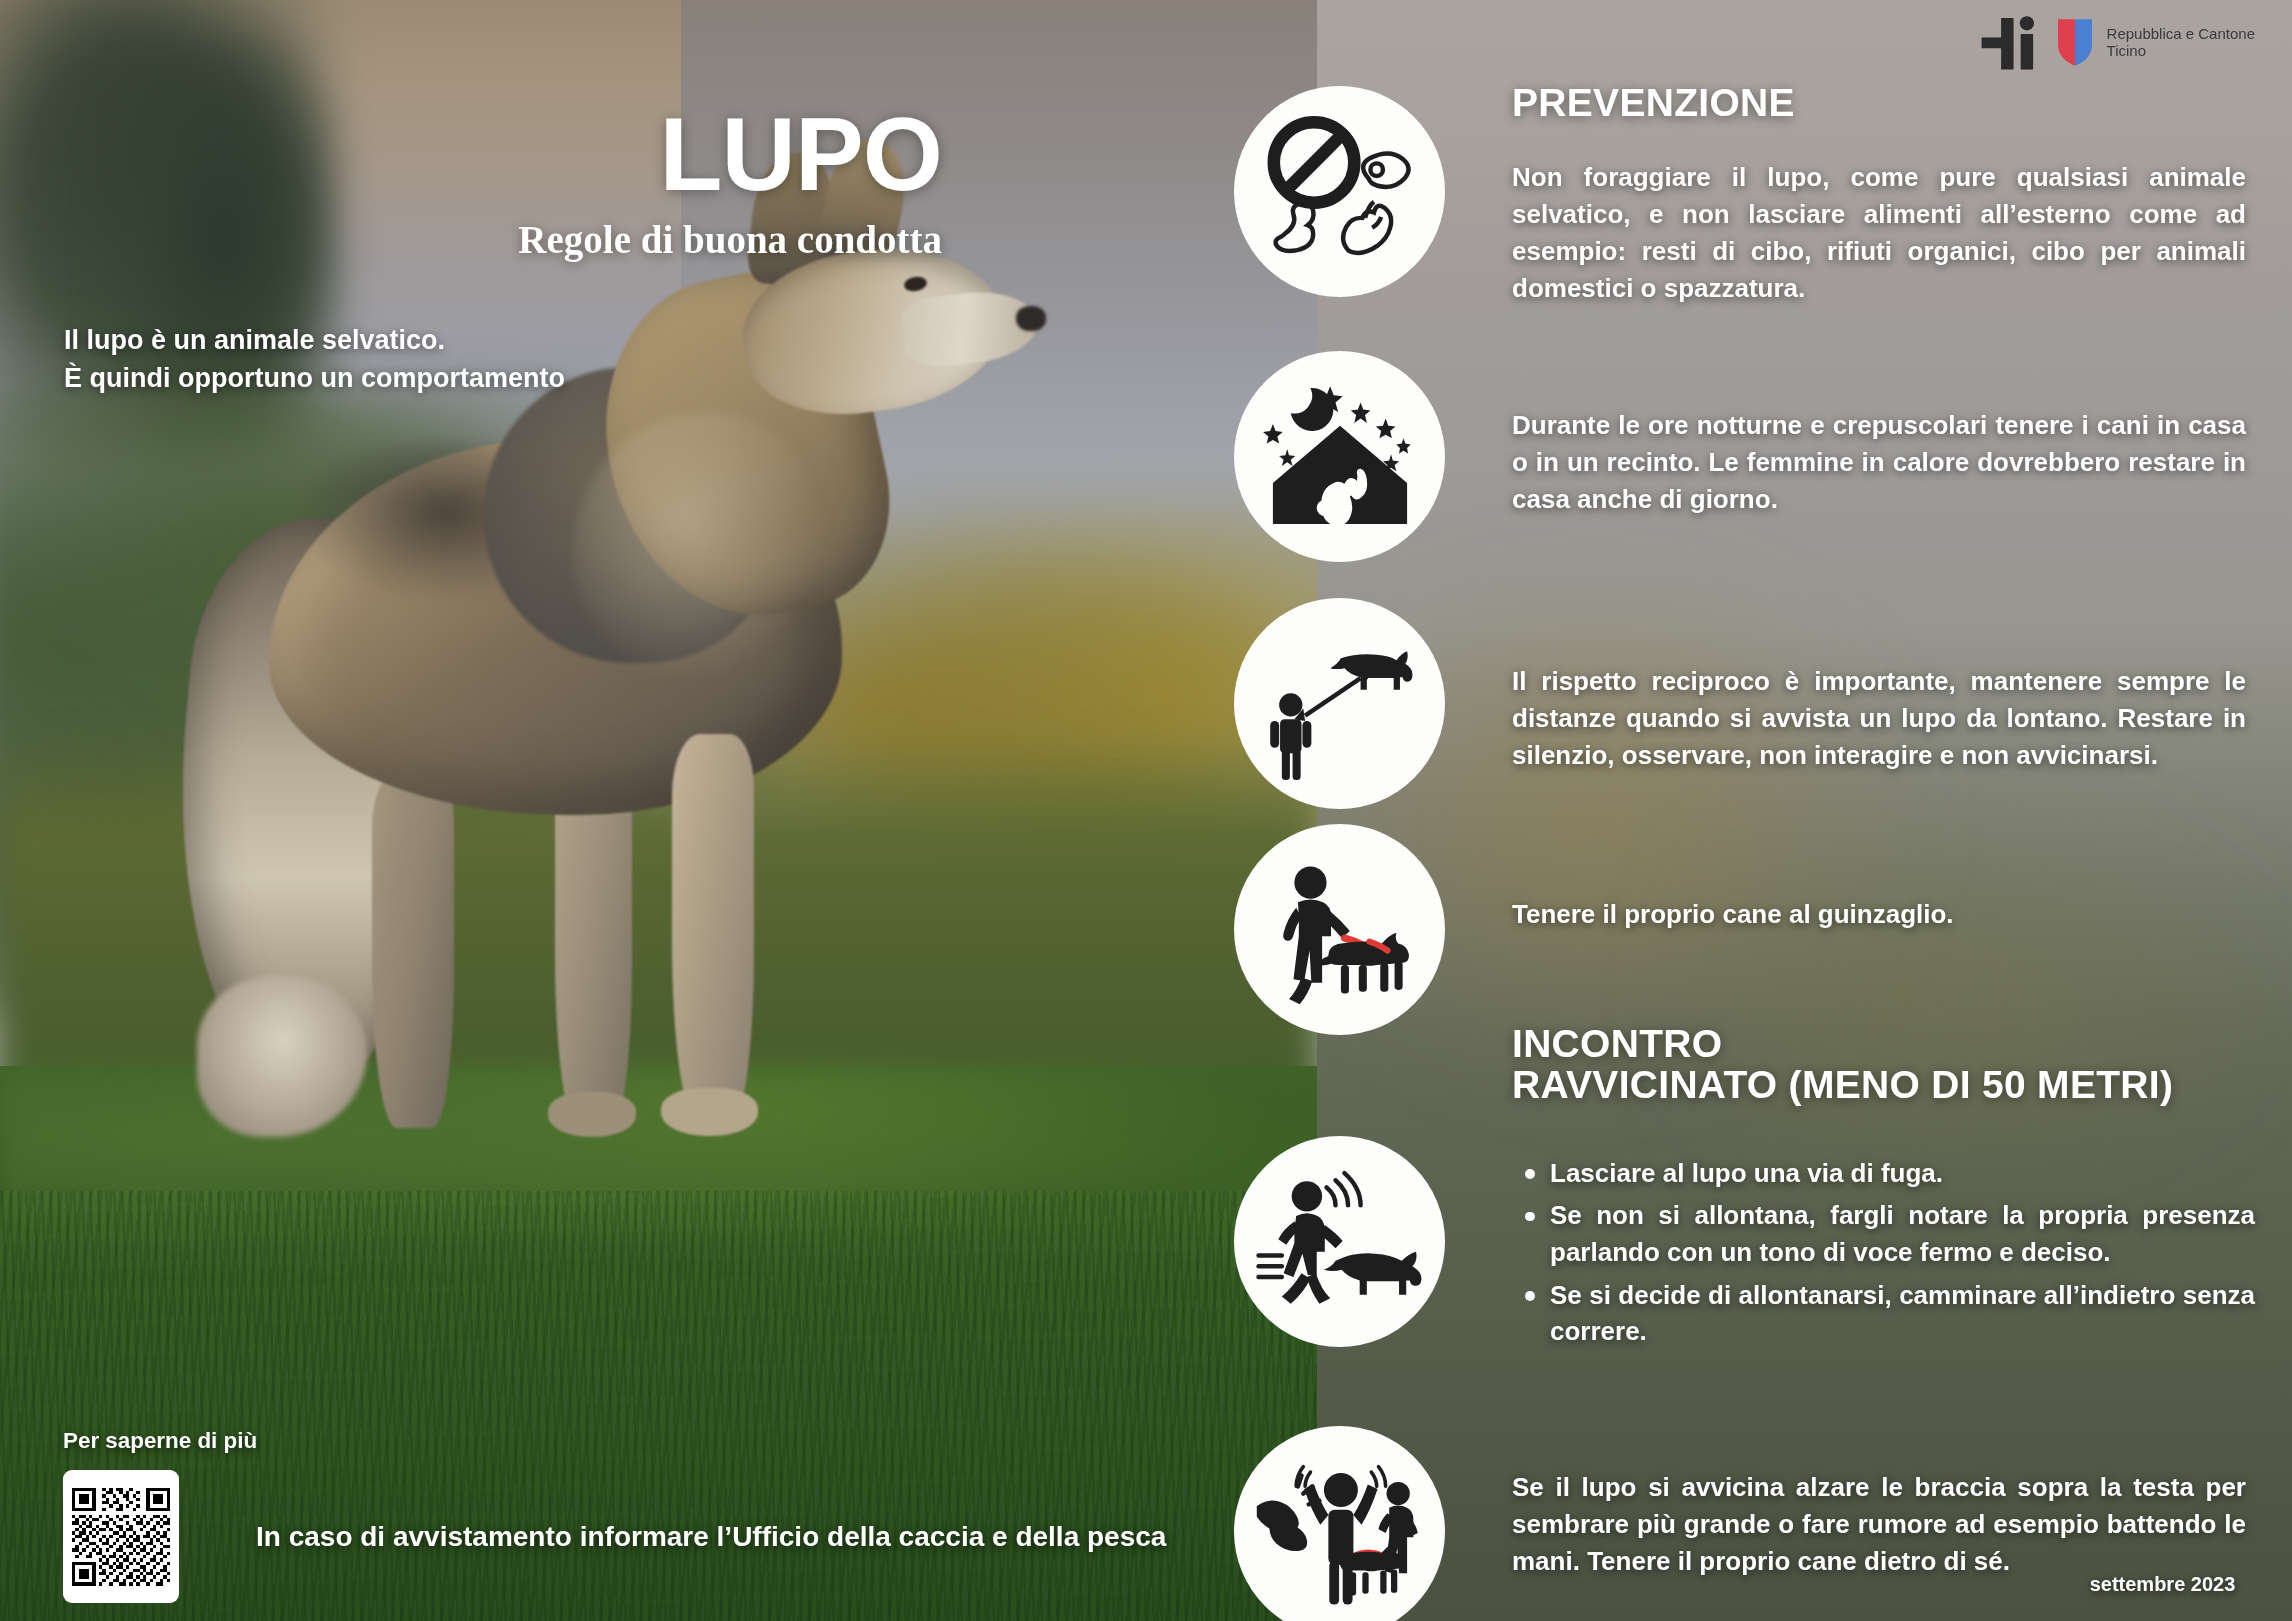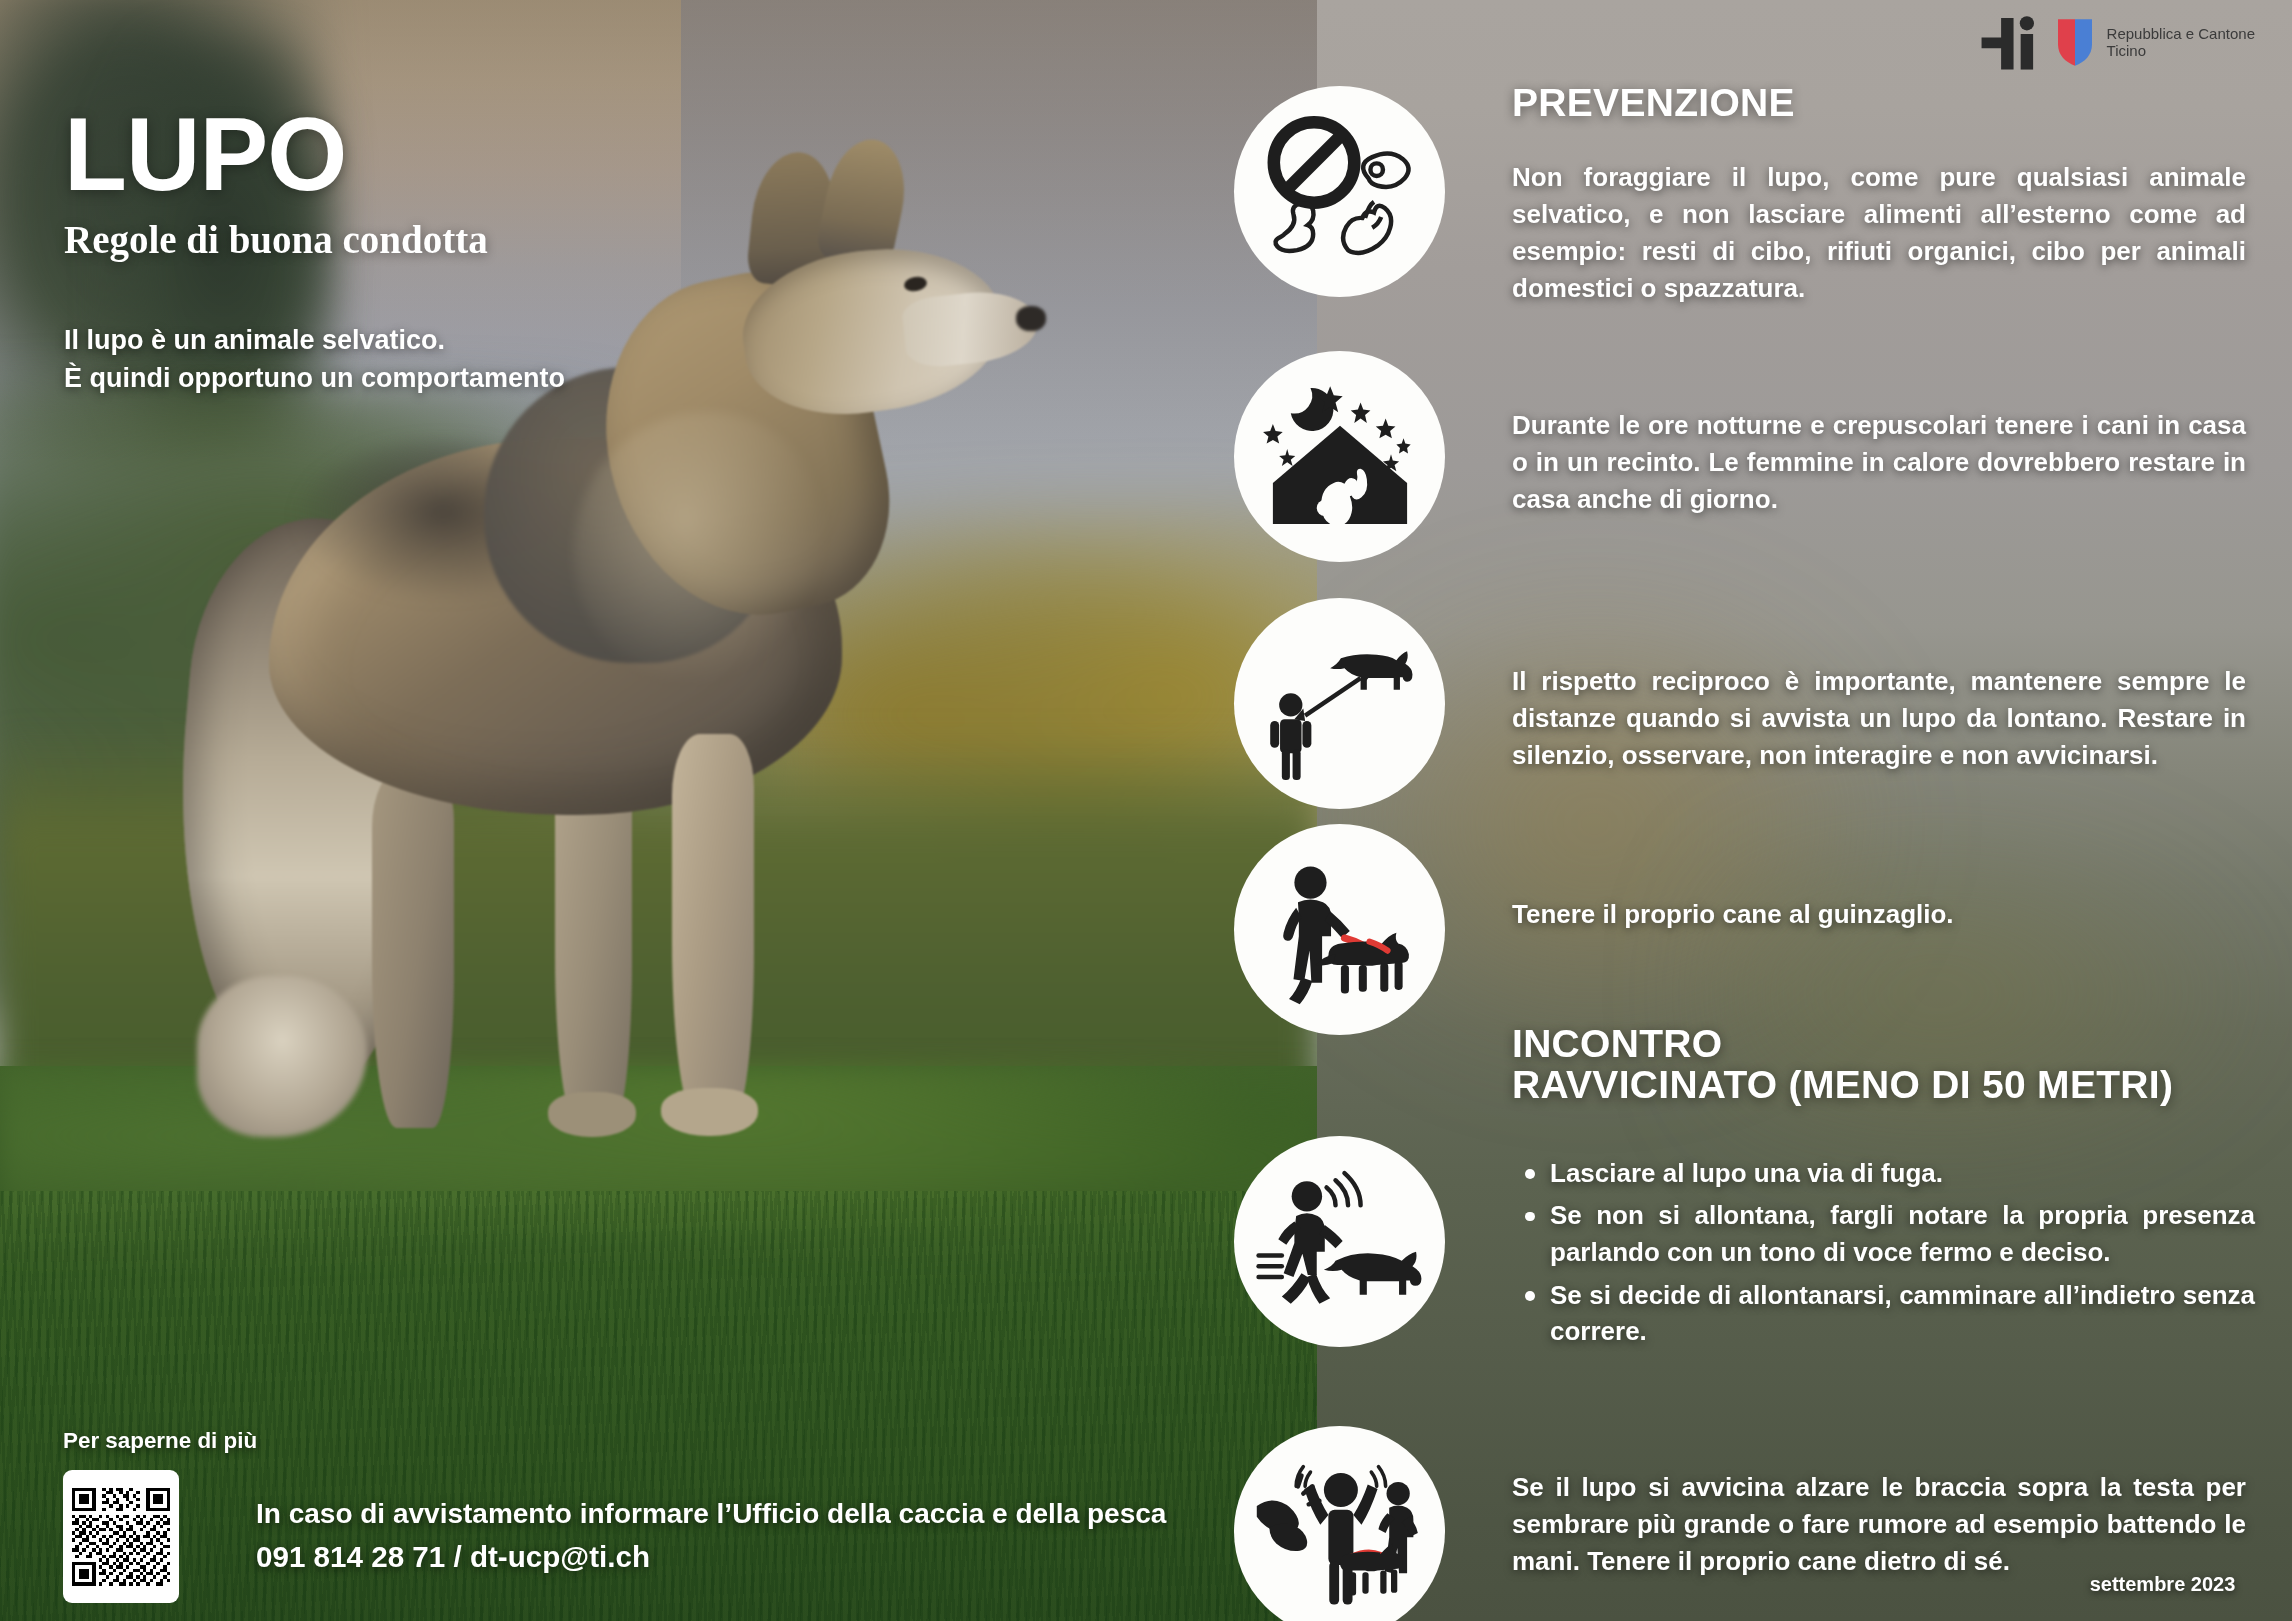--- a/index.html
+++ b/index.html
@@ -187,21 +187,21 @@
     filter:blur(2.7px);
   }
   .w-backdark{
     left:107px;top:296px;width:296px;height:161px;border-radius:50%;
     background:radial-gradient(ellipse at 50% 45%, rgba(58,54,50,.85), rgba(58,54,50,0) 72%);
     filter:blur(8px);
   }
   .wolf-soft{filter:blur(1.1px);}
 
   
-  .title-block{position:absolute;left:64px;top:106px;width:878px;z-index:12;}
+  .title-block{position:absolute;left:64px;top:106px;width:878px;z-index:12;text-align:right;}
   .title-main{
     font-size:103px;line-height:.96;font-weight:bold;color:#fff;letter-spacing:-0.9px;
     margin:0;text-shadow:0 1.8px 12.5px rgba(0,0,0,.35);
   }
   .title-sub{
     font-size:39px;line-height:1.1;font-weight:bold;color:#fff;margin:14.3px 0 0 0;
     text-shadow:0 1.8px 10.7px rgba(0,0,0,.4);
     font-family:Liberation Serif, serif;
   }
   .intro{
@@ -762,19 +762,18 @@
             <rect x="14" y="28" width="2" height="1"></rect>
               <rect x="17" y="28" width="1" height="1"></rect>
             <rect x="19" y="28" width="1" height="1"></rect>
               <rect x="22" y="28" width="1" height="1"></rect>
             <rect x="25" y="28" width="2" height="1"></rect>
           </g>
         </svg>
       </div>
       <div class="footer-text">
         <div class="l1">In caso di avvistamento informare l’Ufficio della caccia e della pesca</div>
-        <div class="l2">091 814 28 71 / dt-ucp@ti.ch</div>
       </div>
     </div>
   </div>
 
 </div>
 
 
 </body></html>

